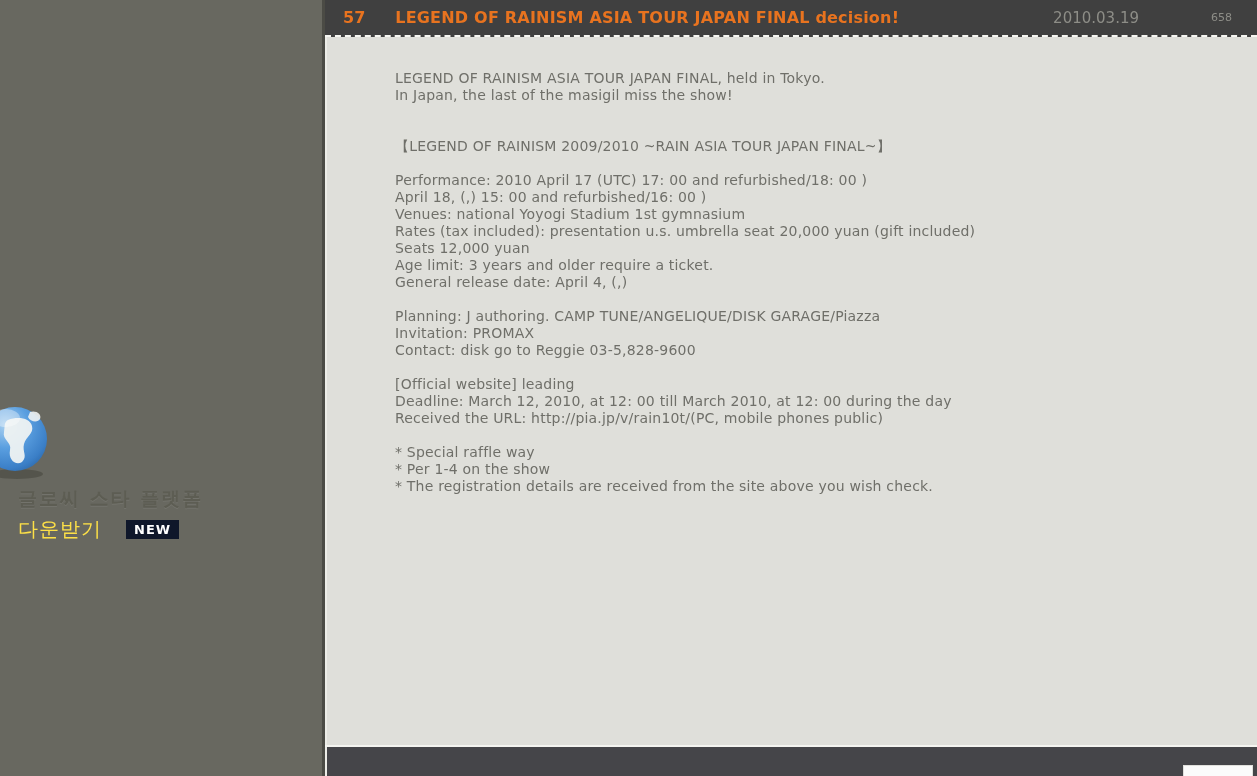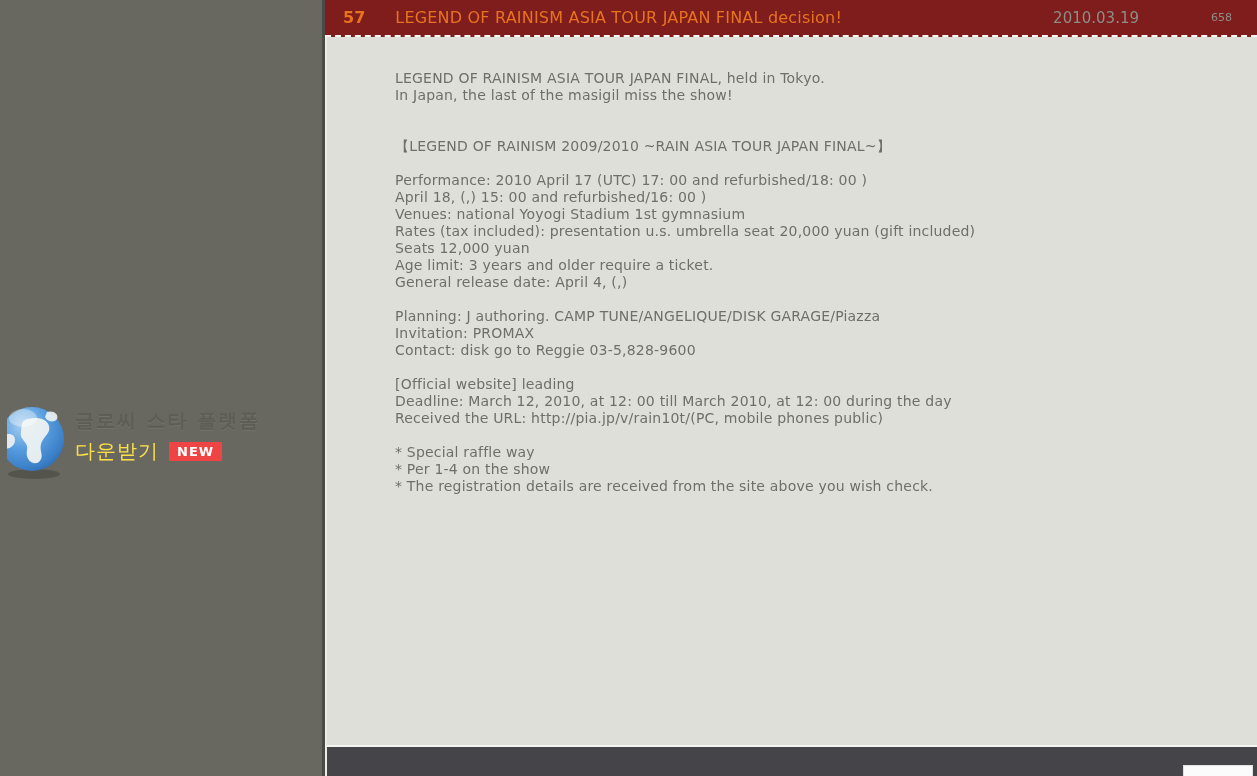--- a/index.html
+++ b/index.html
@@ -7,54 +7,54 @@
   body { font-family:"DejaVu Sans", sans-serif; }
 
   .page {
     position:relative; width:1257px; height:776px;
     background:#686860; overflow:hidden;
   }
 
   
   .sidebar { position:absolute; left:0; top:0; width:322px; height:776px; background:#686860; }
 
-  .logo-block { position:absolute; left:17px; top:402px; display:flex; align-items:flex-start; }
+  .logo-block { position:absolute; left:0; top:402px; display:flex; align-items:flex-start;flex-direction:column; }
   .globe-wrap { position:relative; width:50px; height:78px; margin-left:-10px; flex:none; }
   .logo-text { margin-left:18px; padding-top:6px; }
   .logo-title {
     font-size:19px; font-weight:bold; color:#5d5d53;
     letter-spacing:2px; text-shadow:0 1px 0 rgba(255,255,255,0.08);
   }
   .logo-row { display:flex; align-items:center; margin-top:4px; }
   .download-label {
     font-size:20px; font-weight:normal; color:#fde047; letter-spacing:1px;
   }
   .new-badge {
-    margin-left:10px; background:#ef4444; color:#ffffff;
+    margin-left:24px; background:#0f172a; color:#ffffff;
     font-size:13px; font-weight:bold; padding:3px 8px; line-height:1;
     letter-spacing:1px;
     text-align:center;
   }
 
   
   .content {
     position:absolute; left:322px; top:0; right:0; bottom:0;
     background:#dfdfda;
     border-left:3px solid #4b4b45;
     box-shadow: inset 2px 0 0 #ecece7;
   }
 
   .post-header {
     display:flex; align-items:center;
     height:37px; padding:0 25px 0 18px;
-    background:#7f1d1d;
+    background:#404040;
     border-bottom:2px dashed #f6f6f2;
   }
   .post-number { color:#e8731f; font-weight:bold; font-size:16px; flex:none; }
-  .post-title  { color:#e8731f; font-weight:normal; font-size:16px; margin-left:30px; letter-spacing:0.2px; flex:none; }
+  .post-title  { color:#e8731f; font-weight:bold; font-size:16px; margin-left:30px; letter-spacing:0.2px; flex:none; }
   .post-date   { margin-left:auto; color:#8d8d87; font-size:15px; flex:none; }
   .post-views  { color:#8d8d87; font-size:11px; margin-left:72px; flex:none; }
 
   .post-body {
     padding:33px 30px 0 70px;
     font-size:14px; line-height:17px;
     color:#6f6f69;
     white-space:pre;
     letter-spacing:0.2px;
   }

